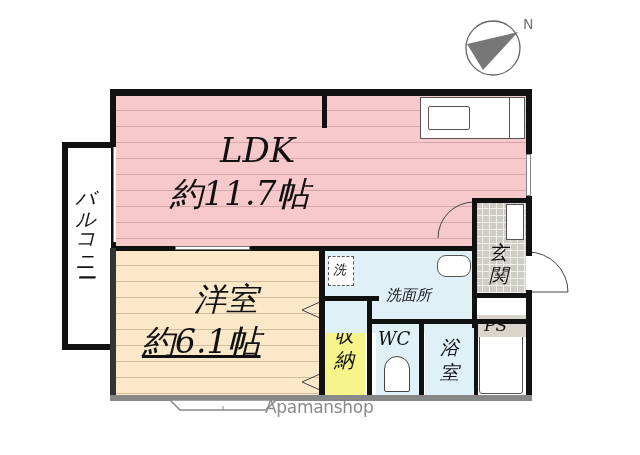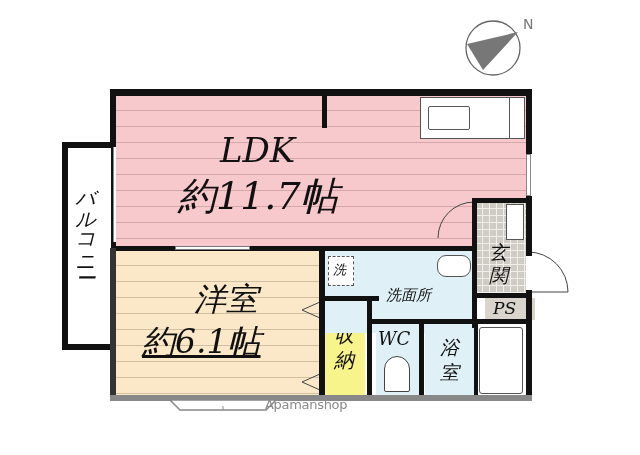--- a/index.html
+++ b/index.html
@@ -15,21 +15,21 @@
   .wet { background:#dff0f7; }
   .storage { background:#f8f48c; }
   .genkan { background:#cfccc5;
          background-image:
            repeating-linear-gradient(to bottom, transparent 0px, transparent 6px, #f1efea 6px, #f1efea 7px),
            repeating-linear-gradient(to right, transparent 0px, transparent 6px, #f1efea 6px, #f1efea 7px); }
   .ps { background:#d9d5cc; }
   .label { position:absolute; font-style:italic; color:#111; white-space:nowrap; line-height:1; }
   .window { position:absolute; background:#fff; border:1px solid #777; box-sizing:border-box; }
   .compass { position:absolute; }
-  .watermark { position:absolute; font-family:"DejaVu Sans","Liberation Sans",sans-serif; color:#8a8a8a; font-size:13px; letter-spacing:-0.3px;text-align:center; }
+  .watermark { position:absolute; font-family:"DejaVu Sans","Liberation Sans",sans-serif; color:#8a8a8a; font-size:17px; letter-spacing:-0.3px;text-align:center; }
 </style>
 </head>
 <body>
 
 <div class="compass" style="left:465px; top:18px; width:80px; height:60px;">
   <svg width="70" height="60" viewBox="0 0 70 60">
     <circle cx="28" cy="30" r="27" fill="#fff" stroke="#666" stroke-width="1.3"></circle>
     <polygon points="2,26 53,14 18,52" fill="#777"></polygon>
   </svg>
   <span class="abs" style="left:58px; top:-2px; font-family:'DejaVu Sans','Liberation Sans',sans-serif; font-size:14px; color:#777;">N</span>
@@ -41,21 +41,21 @@
 
 <div class="abs" style="left:113px; top:146px; width:4px; height:96px; background:#fff; border-left:1px solid #888; border-right:1px solid #888;"></div>
 <div class="abs" style="left:113px; top:250px; width:4px; height:96px; background:#fff; border-left:1px solid #888; border-right:1px solid #888;"></div>
 
 <div class="room ldk" style="left:116px; top:95px; width:410px; height:153px;"></div>
 
 <div class="abs" style="left:420px; top:97px; width:105px; height:42px; background:#fff; border:1px solid #555;"></div>
 <div class="abs" style="left:428px; top:106px; width:42px; height:24px; background:#fff; border:1.5px solid #555; border-radius:2px;"></div>
 <div class="abs" style="left:509px; top:97px; width:16px; height:42px; background:#fff; border:1px solid #555;"></div>
 <div class="label" style="left:220px; top:133px; font-size:34px;">LDK</div>
-<div class="label" style="left:170px; top:177px; font-size:38px;margin-left:8px;">約11.7帖</div>
+<div class="label" style="left:170px; top:177px; font-size:33px;">約11.7帖</div>
 
 <div class="room western" style="left:116px; top:250px; width:204px; height:146px;"></div>
 <div class="label" style="left:178px; top:283px; font-size:32px;margin-left:16px;">洋室</div>
 <div class="label" style="left:142px; top:325px; font-size:33px;text-decoration:underline;">約6.1帖</div>
 
 <svg class="abs" style="left:300px; top:300px;" width="20" height="95">
   <polyline points="20,2 2,10 20,18" fill="none" stroke="#444" stroke-width="1"></polyline>
   <polyline points="20,74 2,82 20,90" fill="none" stroke="#444" stroke-width="1"></polyline>
 </svg>
 
@@ -77,21 +77,21 @@
 <div class="room wet" style="left:425px; top:324px; width:50px; height:72px;"></div>
 <div class="label" style="left:440px; top:338px; font-size:19px;">浴</div>
 <div class="label" style="left:440px; top:363px; font-size:19px;">室</div>
 <div class="abs" style="left:479px; top:327px; width:44px; height:67px; border:1px solid #555; border-radius:3px; background:#fff;"></div>
 
 <div class="room genkan" style="left:476px; top:202px; width:50px; height:92px;"></div>
 <div class="abs" style="left:506px; top:204px; width:18px; height:36px; background:#fff; border:1px solid #555;"></div>
 <div class="label" style="left:489px; top:243px; font-size:19px;">玄</div>
 <div class="label" style="left:489px; top:266px; font-size:19px;">関</div>
 
-<div class="room ps" style="left:476px; top:298px; width:50px; height:22px;margin-left:9px;">
+<div class="room ps" style="left:476px; top:315px; width:50px; height:22px;">
   <div class="label" style="left:8px; top:2px; font-size:17px;">PS</div>
 </div>
 
 <svg class="abs" style="left:436px; top:200px;" width="40" height="45">
   <path d="M38,2 A36,36 0 0 0 2,38" fill="none" stroke="#444" stroke-width="1"></path>
   <line x1="38" y1="2" x2="38" y2="40" stroke="#444" stroke-width="1"></line>
 </svg>
 <svg class="abs" style="left:528px; top:250px;" width="45" height="45">
   <path d="M0,2 A40,40 0 0 1 40,42" fill="none" stroke="#444" stroke-width="1"></path>
   <line x1="0" y1="42" x2="40" y2="42" stroke="#444" stroke-width="1"></line>

